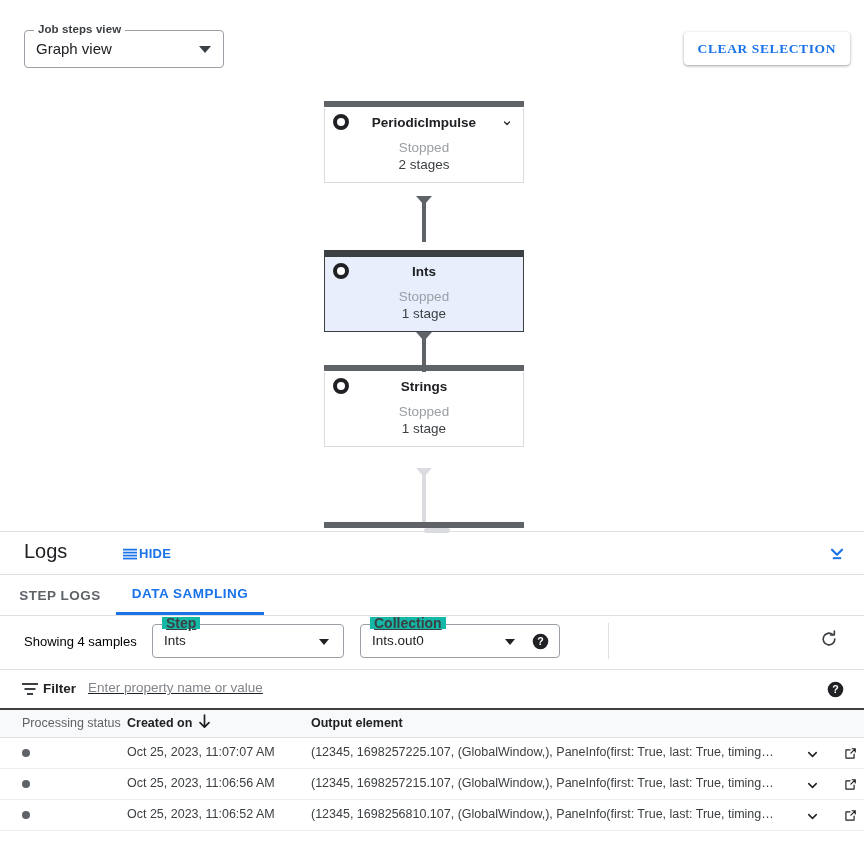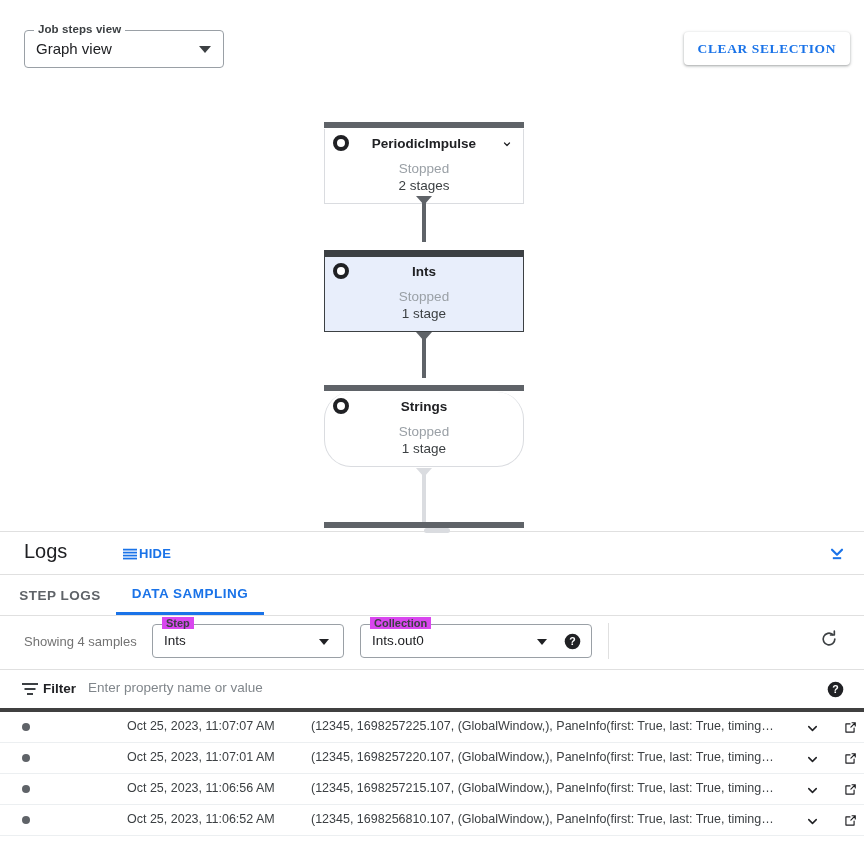--- a/index.html
+++ b/index.html
@@ -83,41 +83,41 @@
   .collapse-icon{position:absolute;right:17px;top:11px;width:20px;height:20px;cursor:pointer;}
 
   .tabs{position:relative;height:40px;border-bottom:1px solid #e0e0e0;}
   .tab{position:absolute;top:0;height:40px;display:flex;align-items:center;justify-content:center;
        font-size:13.5px;font-weight:bold;letter-spacing:.5px;color:#5f6368;cursor:pointer;}
   .tab.active{color:#1a73e8;border-bottom:3px solid #1a73e8;box-sizing:border-box;}
   .tab#tab0{left:16px;width:88px;}
   .tab#tab1{left:116px;width:148px;}
 
   .controls{position:relative;height:53px;border-bottom:1px solid #e0e0e0;}
-  .showing{position:absolute;left:24px;top:18px;font-size:13px;color:#737373;}
+  .showing{position:absolute;left:24px;top:18px;font-size:13px;color:#000000;}
   .sel2{position:absolute;height:34px;border:1px solid #9aa0a6;border-radius:4px;background:#fff;box-sizing:border-box;}
-  .sel2 .legend{position:absolute;left:9px;top:-8px;background:#d946ef;padding:0 4px;
-    font-size:11px;font-weight:bold;color:#3c4043;line-height:12px;}
+  .sel2 .legend{position:absolute;left:9px;top:-8px;background:#14b8a6;padding:0 4px;
+    font-size:14px;font-weight:bold;color:#3c4043;line-height:12px;text-decoration:underline;}
   .sel2 .value{position:absolute;left:11px;top:8px;font-size:13.5px;color:#202124;}
   .sel2 .caret{position:absolute;top:14px;width:0;height:0;
     border-left:5.5px solid transparent;border-right:5.5px solid transparent;border-top:6.5px solid #202124;}
   #step-select{left:152px;top:624px;width:192px;}
   #step-select .caret{right:14px;}
-  #coll-select{left:360px;top:624px;width:232px;padding-left:36px;}
+  #coll-select{left:360px;top:624px;width:200px;padding-left:36px;}
   #coll-select .caret{right:44px;}
   .help-icon{width:17px;height:17px;}
   #coll-help{position:absolute;right:10px;top:8px;cursor:pointer;}
   .divider-v{position:absolute;left:608px;top:623px;width:1px;height:36px;background:#e0e0e0;}
   .refresh{position:absolute;right:25px;top:629px;width:20px;height:20px;cursor:pointer;}
 
-  .filter-row{position:relative;height:38px;border-bottom:4px solid #404040;}
+  .filter-row{position:relative;height:38px;border-bottom:2px solid #404040;}
   .filter-icon{position:absolute;left:22px;top:12px;width:16px;height:14px;}
   .filter-label{position:absolute;left:43px;top:11px;font-size:13.5px;font-weight:bold;color:#202124;}
   .filter-input{position:absolute;left:86px;top:9px;width:700px;border:none;outline:none;
-    font-family:"Liberation Sans",sans-serif;font-size:13.5px;color:#202124;background:transparent;}
+    font-family:"Liberation Sans",sans-serif;font-size:13.5px;color:#202124;background:transparent;text-decoration:underline;}
   .filter-input::placeholder{color:#80868b;}
   #filter-help{position:absolute;right:20px;top:11px;cursor:pointer;}
 
   .thead{position:relative;height:27px;background:#f8f9fa;border-bottom:1px solid #e0e0e0;}
   .th{position:absolute;top:6px;font-size:12.5px;}
   .th.c0{left:22px;color:#5f6368;}
   .th.c1{left:127px;color:#202124;font-weight:bold;}
   .th.c2{left:311px;color:#202124;font-weight:bold;}
   .sort-arrow{position:absolute;left:198px;top:4px;width:13px;height:15px;}
 
@@ -138,21 +138,21 @@
 
     <div class="toolbar">
       <div class="select-field">
         <span class="legend">Job steps view</span>
         <span class="value">Graph view</span>
         <span class="caret"></span>
       </div>
       <button class="clear-btn">CLEAR SELECTION</button>
     </div>
 
-    <div class="node" id="node0" style="top:129px;">
+    <div class="node" id="node0" style="top:108px;">
       <div class="topbar"></div>
       <div class="row1">
         <span class="stop-icon"></span>
         <span class="node-title">PeriodicImpulse</span>
         <svg class="node-chev" viewBox="0 0 24 24">
           <path d="M7 10l5 5 5-5" fill="none" stroke="#202124" stroke-width="2.4" stroke-linecap="round" stroke-linejoin="round"></path>
         </svg>
       </div>
       <div class="node-sub">Stopped</div>
       <div class="node-stages">2 stages</div>
@@ -165,21 +165,21 @@
       <div class="row1">
         <span class="stop-icon"></span>
         <span class="node-title">Ints</span>
       </div>
       <div class="node-sub">Stopped</div>
       <div class="node-stages">1 stage</div>
     </div>
     <div class="edge" style="top:332px;height:46px;"></div>
     <div class="arrow" style="top:332px;"></div>
 
-    <div class="node" id="node2" style="top:392px;border-radius:27px;">
+    <div class="node" id="node2" style="top:372px;">
       <div class="topbar"></div>
       <div class="row1">
         <span class="stop-icon"></span>
         <span class="node-title">Strings</span>
       </div>
       <div class="node-sub">Stopped</div>
       <div class="node-stages">1 stage</div>
     </div>
     <div class="edge light" style="top:468px;height:54px;"></div>
     <div class="arrow light" style="top:468px;"></div>
@@ -223,38 +223,34 @@
         <rect x="5" y="11" width="6" height="2" fill="#3c4043"></rect>
       </svg>
       <span class="filter-label">Filter</span>
       <input class="filter-input" placeholder="Enter property name or value" style="">
       <svg id="filter-help" class="help-icon" viewBox="0 0 24 24">
         <circle cx="12" cy="12" r="11" fill="#202124"></circle>
         <text x="12" y="17.5" font-family="Liberation Sans, sans-serif" font-size="15" font-weight="bold" fill="#fff" text-anchor="middle">?</text>
       </svg>
     </div>
 
+    <div class="thead">
+      <span class="th c0">Processing status</span>
+      <span class="th c1">Created on</span>
+      <svg class="sort-arrow" viewBox="0 0 13 15">
+        <path d="M6.5 1v12M2 8.6l4.5 4.6 4.5-4.6" fill="none" stroke="#202124" stroke-width="1.7" stroke-linecap="round" stroke-linejoin="round"></path>
+      </svg>
+      <span class="th c2">Output element</span>
+    </div>
 
     <div id="rows">
         <div class="row">
           <span class="status-dot"></span>
           <span class="cell-date">Oct 25, 2023, 11:07:07 AM</span>
           <span class="cell-elem">(12345, 1698257225.107, (GlobalWindow,), PaneInfo(first: True, last: True, timing…</span>
-          <svg class="row-chev" viewBox="0 0 24 24">
-            <path d="M6 9l6 6 6-6" fill="none" stroke="#202124" stroke-width="2.4" stroke-linecap="round" stroke-linejoin="round"></path>
-          </svg>
-          <svg class="row-open" viewBox="0 0 24 24">
-            <path d="M5 5h7M5 5v14h14v-7" fill="none" stroke="#202124" stroke-width="2" stroke-linecap="round" stroke-linejoin="round"></path>
-            <path d="M13.5 10.5L21 3M15.5 3H21v5.5" fill="none" stroke="#202124" stroke-width="2" stroke-linecap="round" stroke-linejoin="round"></path>
-          </svg>
-        </div>
-        <div class="row">
-          <span class="status-dot"></span>
-          <span class="cell-date">Oct 25, 2023, 11:07:01 AM</span>
-          <span class="cell-elem">(12345, 1698257220.107, (GlobalWindow,), PaneInfo(first: True, last: True, timing…</span>
           <svg class="row-chev" viewBox="0 0 24 24">
             <path d="M6 9l6 6 6-6" fill="none" stroke="#202124" stroke-width="2.4" stroke-linecap="round" stroke-linejoin="round"></path>
           </svg>
           <svg class="row-open" viewBox="0 0 24 24">
             <path d="M5 5h7M5 5v14h14v-7" fill="none" stroke="#202124" stroke-width="2" stroke-linecap="round" stroke-linejoin="round"></path>
             <path d="M13.5 10.5L21 3M15.5 3H21v5.5" fill="none" stroke="#202124" stroke-width="2" stroke-linecap="round" stroke-linejoin="round"></path>
           </svg>
         </div>
         <div class="row">
           <span class="status-dot"></span>

